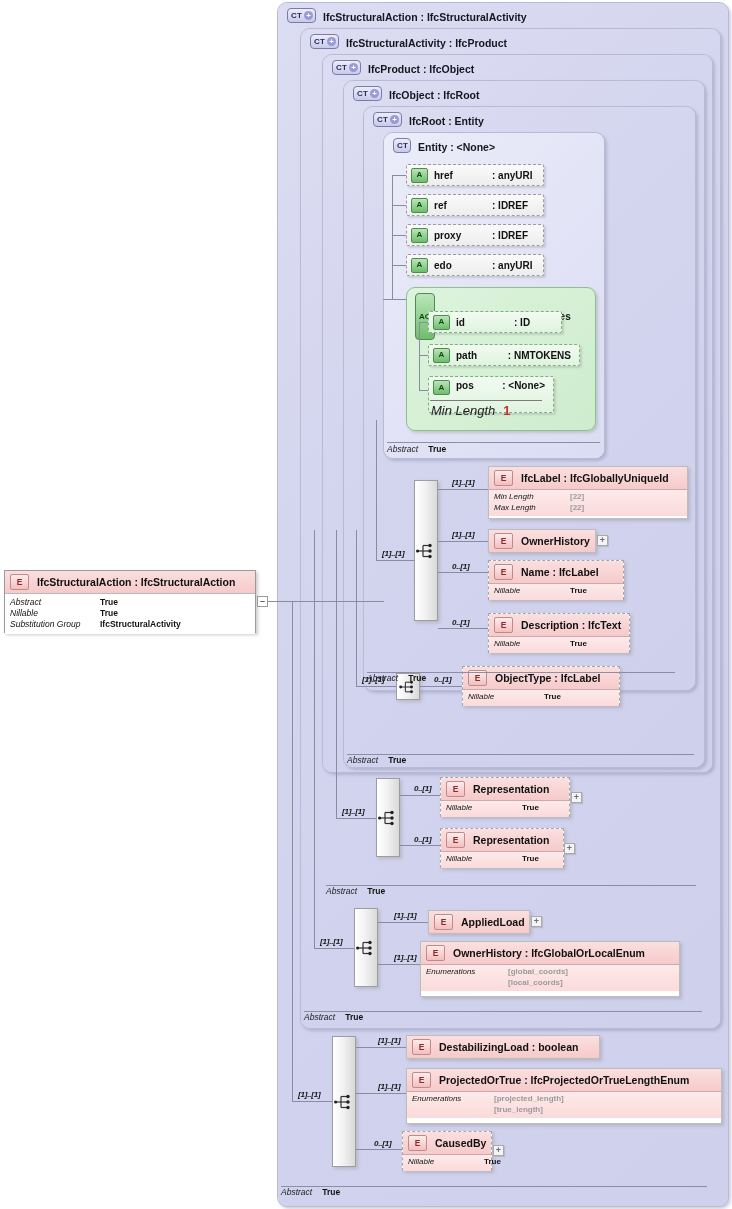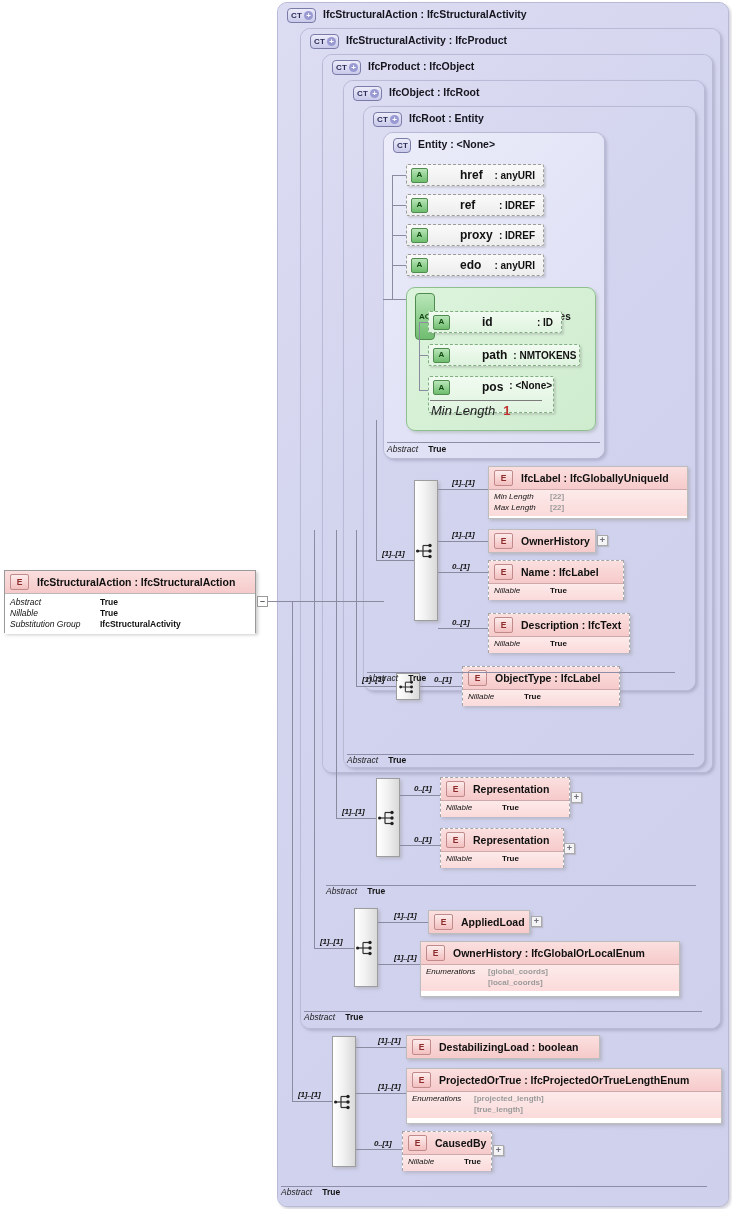--- a/index.html
+++ b/index.html
@@ -19,21 +19,21 @@
     box-shadow:2px 2px 3px rgba(120,120,150,.35);
     box-sizing:border-box;
   }
   .ct-inner-bg{
     position:absolute;left:0;top:0;right:0;bottom:0;border-radius:9px;
     background:linear-gradient(135deg,#dcdcf2 0%,#d3d4ee 40%,#cfd0ec 100%);
     pointer-events:none;
   }
   .ct-head{
     position:absolute;left:9px;top:5px;
-    display:flex;align-items:flex-start;gap:7px;
+    display:flex;align-items:flex-end;gap:7px;
     white-space:nowrap;z-index:5;
   }
   .ct-badge{
     display:inline-flex;align-items:center;justify-content:center;
     height:13px;padding:0 2px 0 3px;
     border:1px solid #7b7ba8;border-radius:4px;
     background:linear-gradient(180deg,#ececfa,#c9caea);
     font-size:8px;font-weight:bold;color:#2a2a55;letter-spacing:.2px;
     line-height:1;
   }
@@ -95,21 +95,21 @@
     box-shadow:2px 2px 2px rgba(140,140,140,.3);
     box-sizing:border-box;white-space:nowrap;
   }
   .a-badge{
     width:15px;height:13px;flex:0 0 15px;
     border:1px solid #4f8a4f;border-radius:2px;
     background:linear-gradient(180deg,#b9e6b9,#6fbd6f);
     color:#134a13;font-size:8px;font-weight:bold;
     display:flex;align-items:center;justify-content:center;line-height:1;
   }
-  .a-name{font-size:12px;font-weight:bold;color:#111;margin-left:26px;}
+  .a-name{font-size:10px;font-weight:bold;color:#111;}
   .a-type{font-size:10px;font-weight:bold;color:#111;}
 
   
   .agbox{
     position:absolute;
     border:1px solid #8fbf8f;border-radius:9px;
     background:linear-gradient(135deg,#dcf4dc,#cfeccf);
     box-shadow:2px 2px 3px rgba(130,150,130,.35);
     box-sizing:border-box;
   }
@@ -147,21 +147,21 @@
     background:linear-gradient(180deg,#fbdfdf,#f6caca);
   }
   .ebox .ebody{
     background:linear-gradient(180deg,#fdeaea,#fbdada);
     padding:2px 7px 3px 5px;
     border-top:1px solid #cfa9a9;
   }
   .ebox.flat .ehdr{background:linear-gradient(180deg,#fbdfdf,#f6caca);}
   .frow{display:flex;font-size:8px;line-height:10.5px;white-space:nowrap;}
   .frow .fk{font-style:italic;color:#151515;width:56px;flex:0 0 56px;}
-  .frow .fv{font-weight:bold;color:#111;}
+  .frow .fv{font-weight:bold;color:#111;margin-left:20px;}
   .frow .fv.grey{color:#9a9a9a;font-weight:bold;}
 
   
   .plus{
     position:absolute;width:11px;height:11px;
     border:1px solid #a9a9a9;background:#f4f4f7;
     box-sizing:border-box;
     display:flex;align-items:center;justify-content:center;
     font-size:9px;line-height:1;color:#6f6f7a;font-weight:bold;
     box-shadow:1px 1px 1px rgba(150,150,150,.4);

